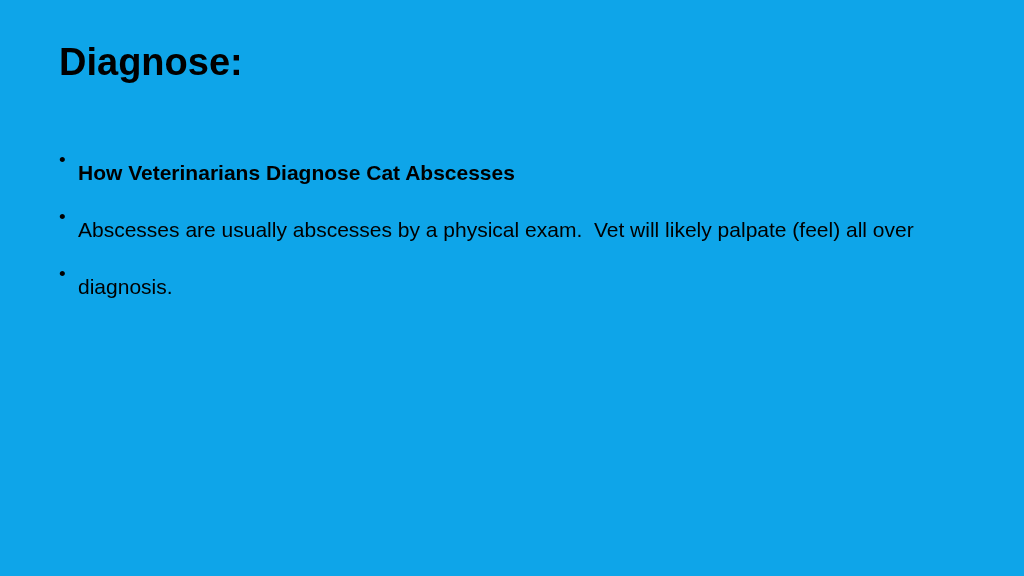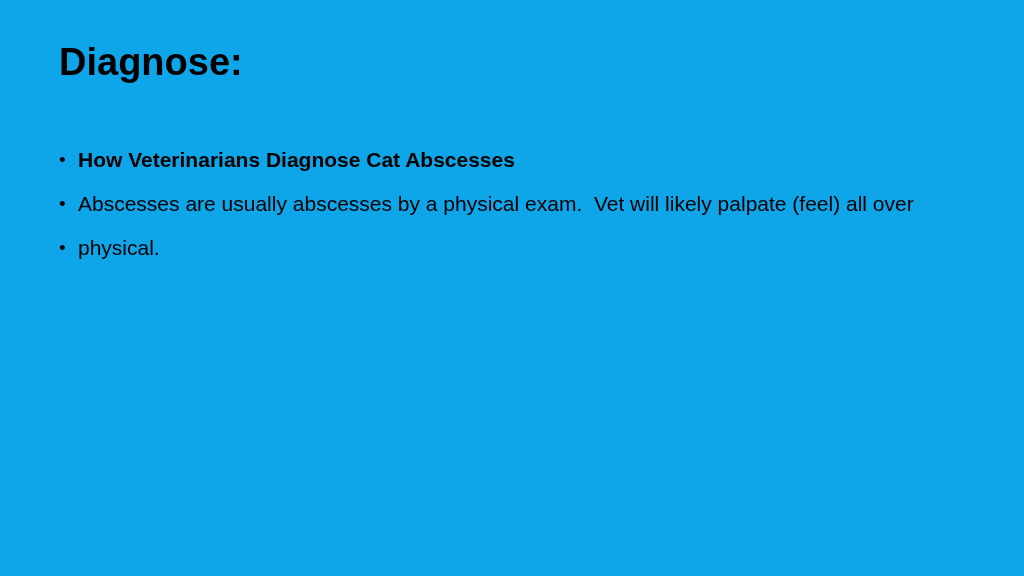--- a/index.html
+++ b/index.html
@@ -45,20 +45,21 @@
   .bullet-marker {
     flex: none;
     width: 19px;
     font-size: 19px;
     line-height: 30px;
     color: #000000;
   }
   .bullet-text {
     flex: 1;
     min-width: 0;
+    margin-top: 13px;
   }
   .bullet-line {
     white-space: pre-wrap;
   }
   .bullet-item.bold .bullet-line {
     font-weight: bold;
   }
 </style>
 </head>
 <body>
@@ -79,18 +80,18 @@
     <div class="bullet-item">
       <span class="bullet-marker">•</span>
       <div class="bullet-text">
         <div class="bullet-line">Abscesses are usually abscesses by a physical exam.  Vet will likely palpate (feel) all over</div>
       </div>
     </div>
 
     <div class="bullet-item">
       <span class="bullet-marker">•</span>
       <div class="bullet-text">
-        <div class="bullet-line">physical.</div>
+        <div class="bullet-line">diagnosis.</div>
       </div>
     </div>
 
   </div>
 </div>
 
 </body></html>

